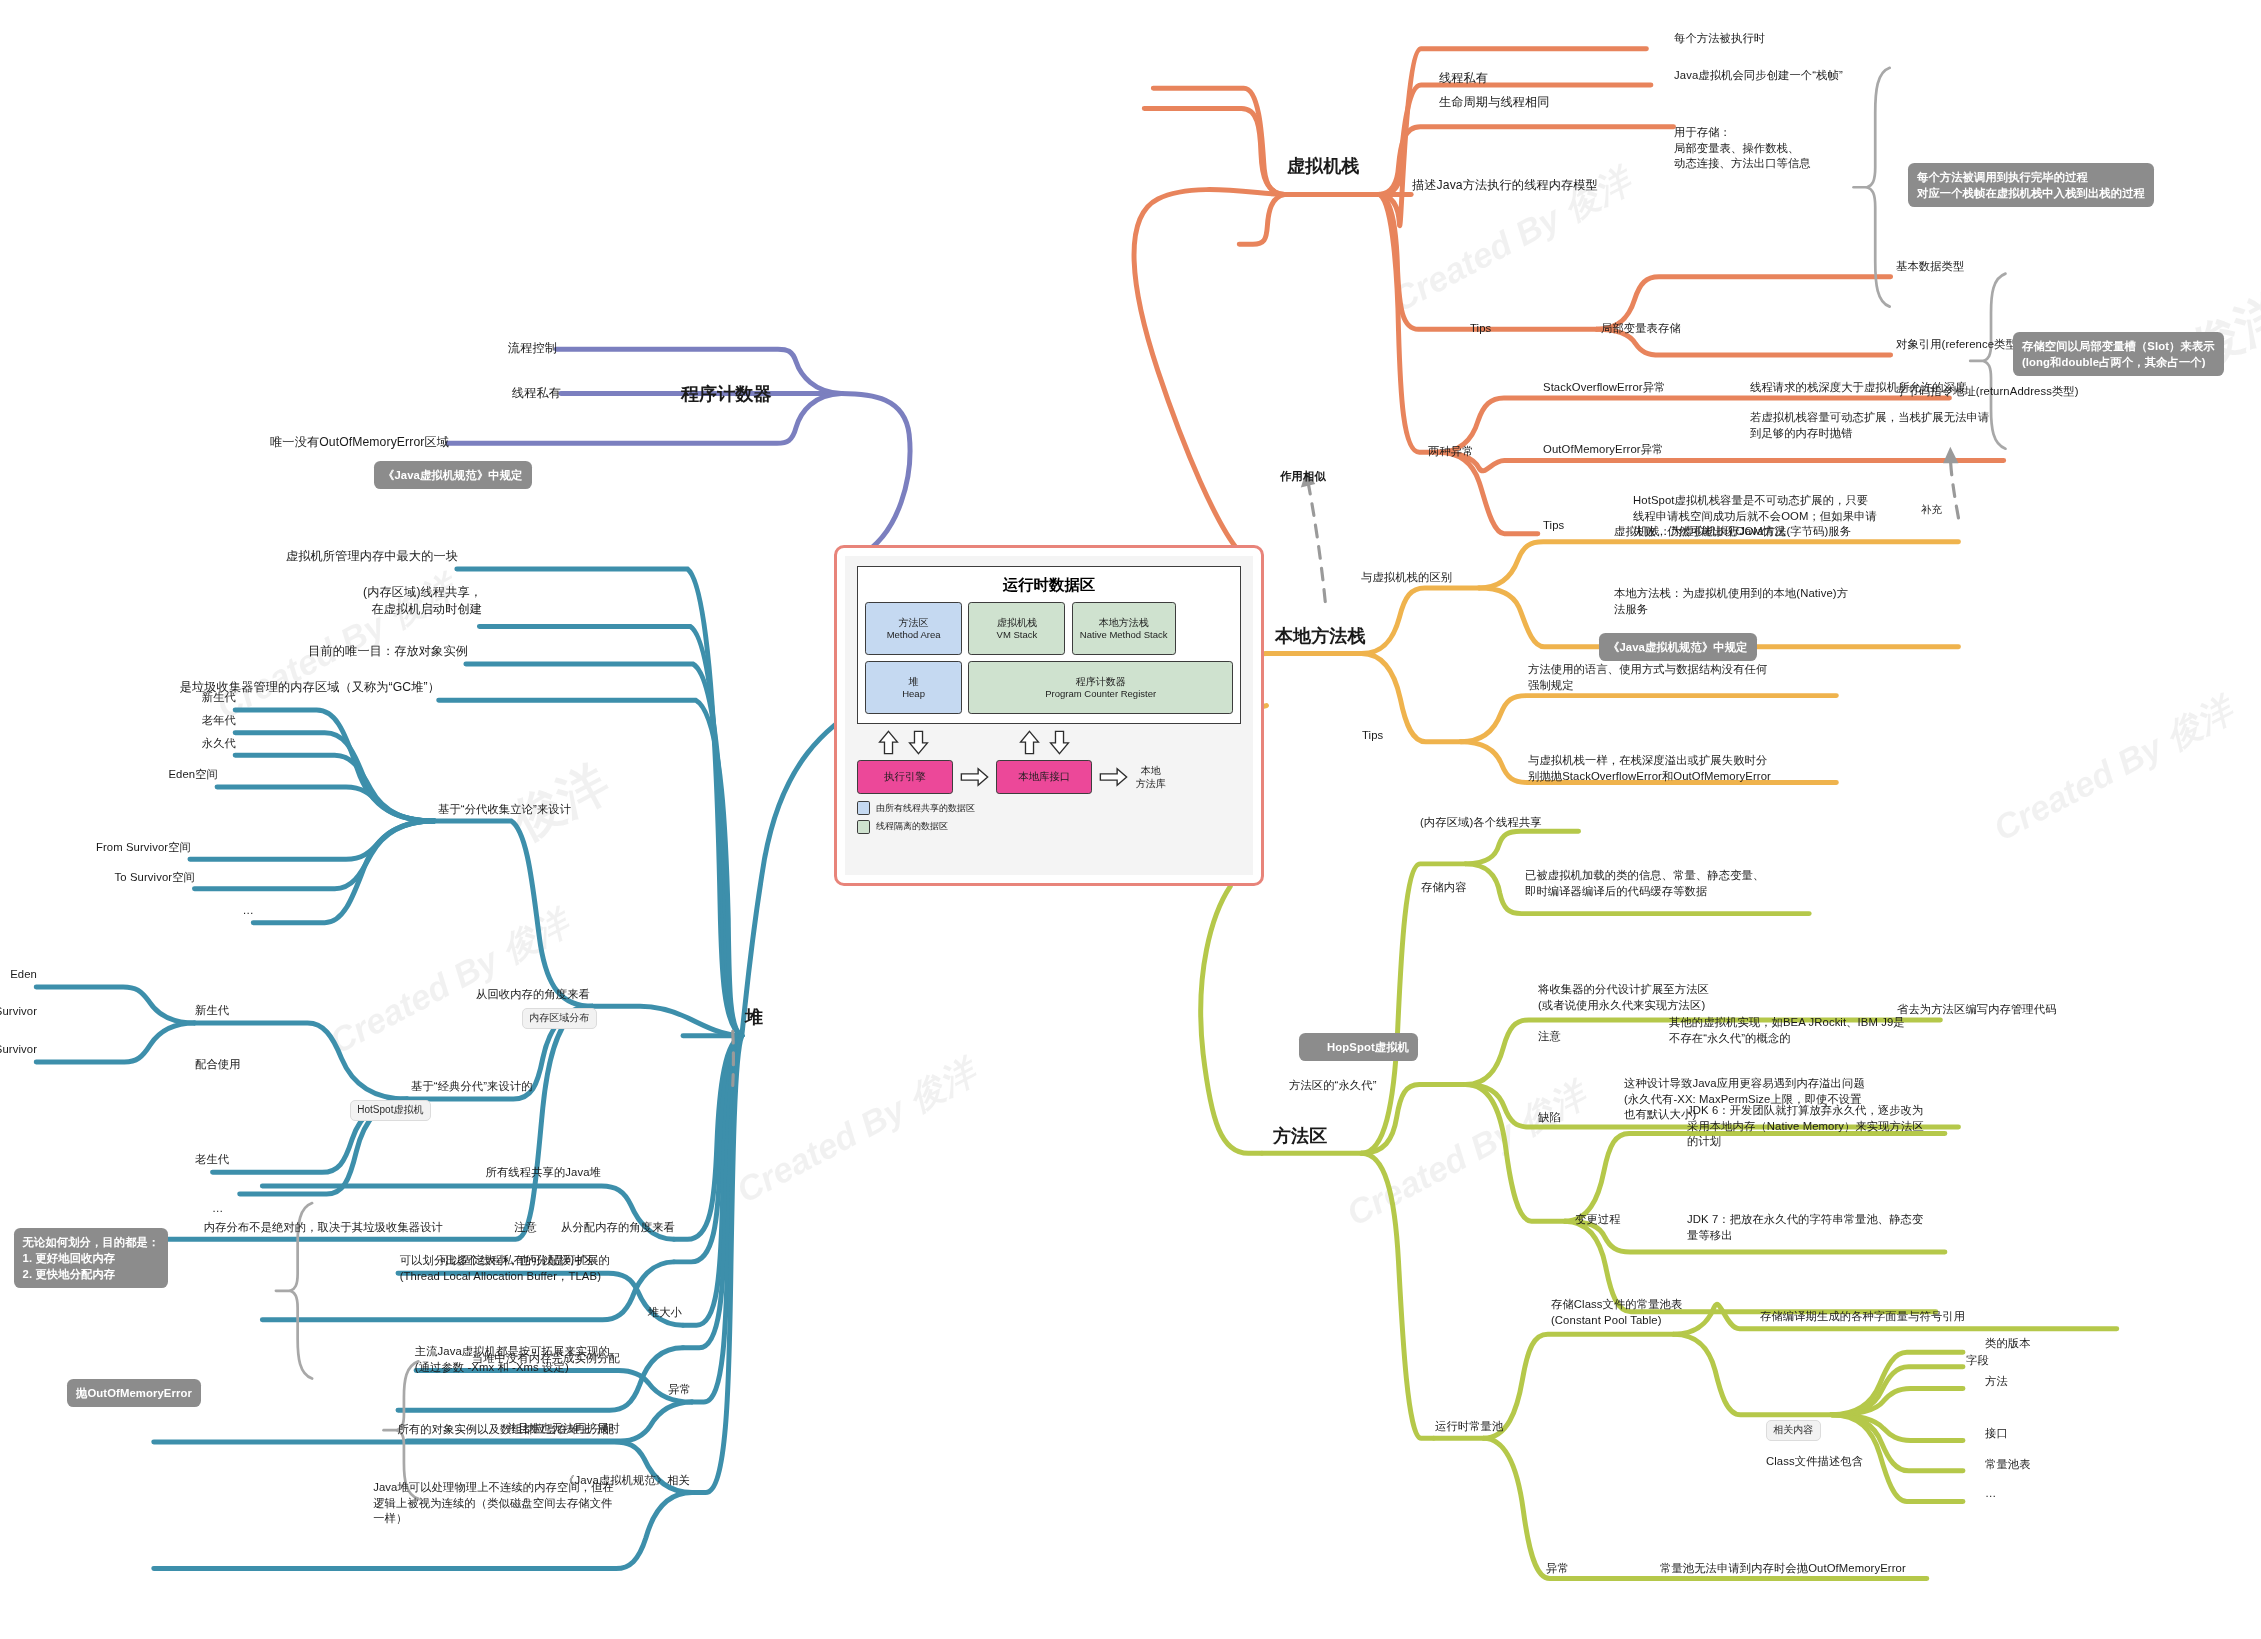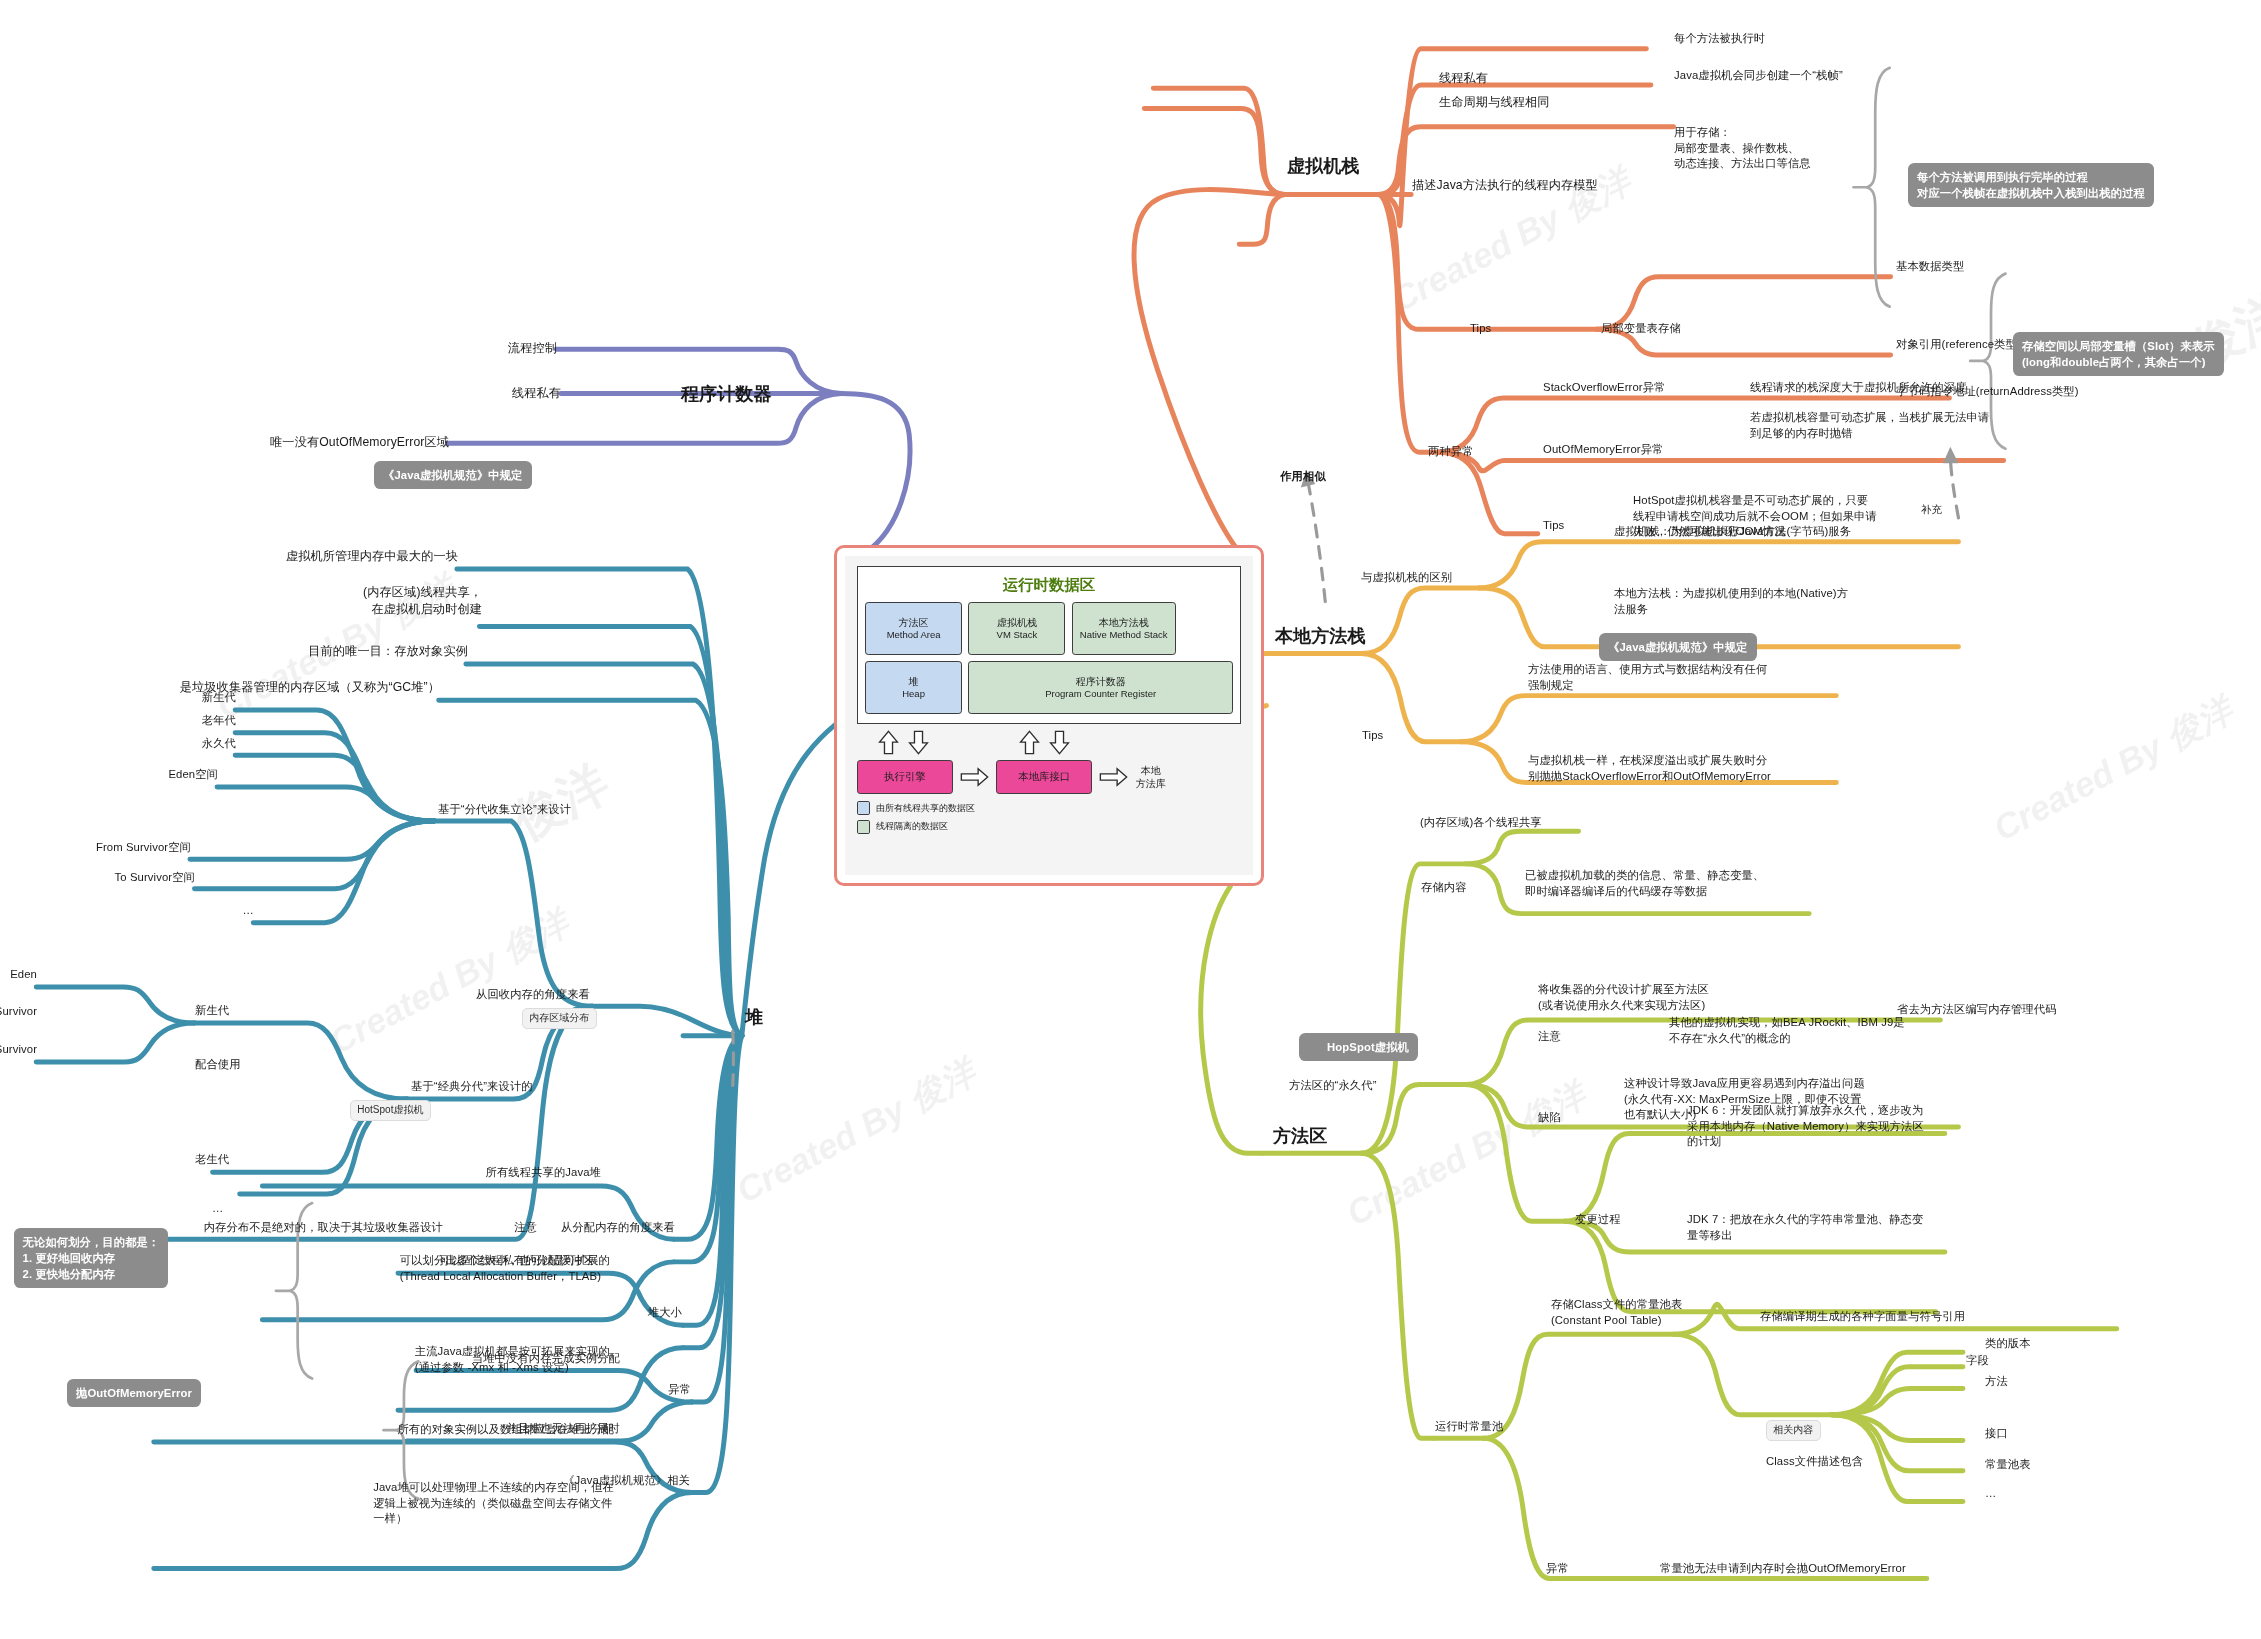--- a/index.html
+++ b/index.html
@@ -96,21 +96,21 @@
   }
   #rtda-box {
     border:1.4px solid #3d3d3d;
     background:#ffffff;
     padding:6.3px 7.2px 9px 7.2px;
   }
   #rtda-title {
     text-align:center;
     font-size:15.4px;
     font-weight:bold;
-    color:#4d7c0f;
+    color:#000000;
     margin:1.8px 0 6.3px 0;
   }
   .rtda-row { display:flex; gap:6.3px; margin-bottom:5.9px; }
   .rtda-row:last-child { margin-bottom:0; }
   .mem-box {
     border:1.4px solid #3d3d3d;
     border-radius:3.2px;
     text-align:center;
     font-size:10px;
     color:#1e1e1e;

